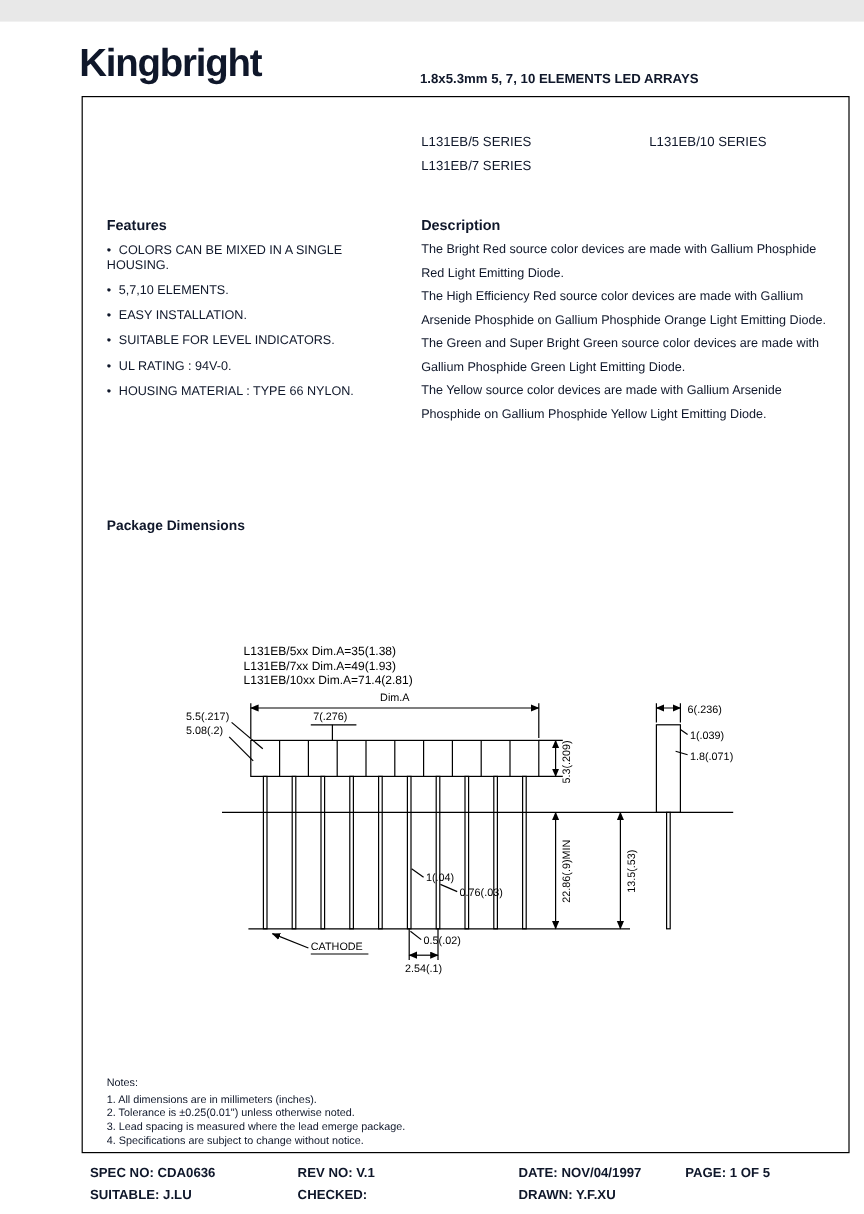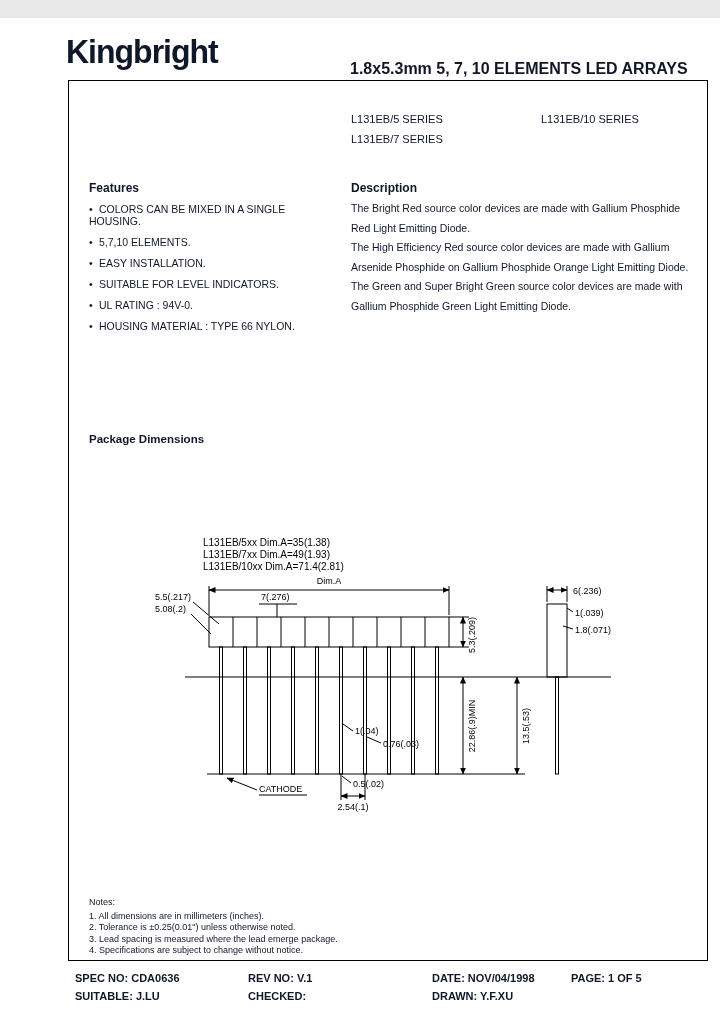--- a/index.html
+++ b/index.html
@@ -5,21 +5,21 @@
   html,body{margin:0;padding:0;background:#e8e8e8;}
   .page{
     position:relative;width:720px;height:1012px;background:#ffffff;
     font-family:"Liberation Sans",sans-serif;color:#0f172a;overflow:hidden;
     margin:18px auto;
   }
   .logo{
     position:absolute;left:66px;top:16px;font-size:32px;font-weight:bold;
     letter-spacing:-1px;transform:scaleY(1.02);
   }
-  .doc-title{position:absolute;left:350px;top:42px;font-size:16px;font-weight:bold;}
+  .doc-title{position:absolute;left:350px;top:42px;font-size:11px;font-weight:bold;}
   .content-box{position:absolute;left:68px;top:62px;width:638px;height:879px;border:1px solid #000;}
   .series{position:absolute;font-size:11px;}
   .series-1{left:282px;top:32px;}
   .series-2{left:432px;top:32px;padding-left:40px;}
   .series-3{left:282px;top:52px;}
   .sec-heading{position:absolute;font-size:12px;font-weight:bold;}
   .features-heading{left:20px;top:100px;}
   .features-list{position:absolute;left:20px;top:122px;font-size:10.5px;list-style:none;margin:0;padding:0;width:250px;}
   .features-list li{margin-bottom:9px;line-height:12px;}
   .bullet{display:inline-block;width:10px;}
@@ -63,20 +63,21 @@
       <li><span class="bullet">•</span><span>SUITABLE FOR LEVEL INDICATORS.</span></li>
       <li><span class="bullet">•</span><span>UL RATING : 94V-0.</span></li>
       <li><span class="bullet">•</span><span>HOUSING MATERIAL : TYPE 66 NYLON.</span></li>
     </ul>
 
     <div class="sec-heading description-heading">Description</div>
     <div class="description-body">
       <p>The Bright Red source color devices are made with Gallium Phosphide Red Light Emitting Diode.</p>
       <p>The High Efficiency Red source color devices are made with Gallium Arsenide Phosphide on Gallium Phosphide Orange Light Emitting Diode.</p>
       <p>The Green and Super Bright Green source color devices are made with Gallium Phosphide Green Light Emitting Diode.</p>
+      <p>The Yellow source color devices are made with Gallium Arsenide Phosphide on Gallium Phosphide Yellow Light Emitting Diode.</p>
     </div>
 
     <div class="sec-heading package-heading">Package Dimensions</div>
 
     <svg class="drawing" viewBox="0 0 480 320" xmlns="http://www.w3.org/2000/svg">
       <defs>
         <marker id="arr" markerWidth="8" markerHeight="8" refX="6.5" refY="3" orient="auto-start-reverse">
           <path d="M0,0 L7,3 L0,6 z" fill="#000"></path>
         </marker>
       </defs>
@@ -180,20 +181,20 @@
       <div>2. Tolerance is ±0.25(0.01") unless otherwise noted.</div>
       <div>3. Lead spacing is measured where the lead emerge package.</div>
       <div>4. Specifications are subject to change without notice.</div>
     </div>
 
   </div>
 
   <div class="footer">
     <div class="cell f-spec">SPEC NO: CDA0636</div>
     <div class="cell f-rev">REV NO: V.1</div>
-    <div class="cell f-date">DATE: NOV/04/1998</div>
+    <div class="cell f-date">DATE: NOV/04/1997</div>
     <div class="cell f-page">PAGE:  1 OF 5</div>
     <div class="cell f-approved">SUITABLE: J.LU</div>
     <div class="cell f-checked">CHECKED:</div>
     <div class="cell f-drawn">DRAWN: Y.F.XU</div>
   </div>
 
 </div>
 
 </body></html>

